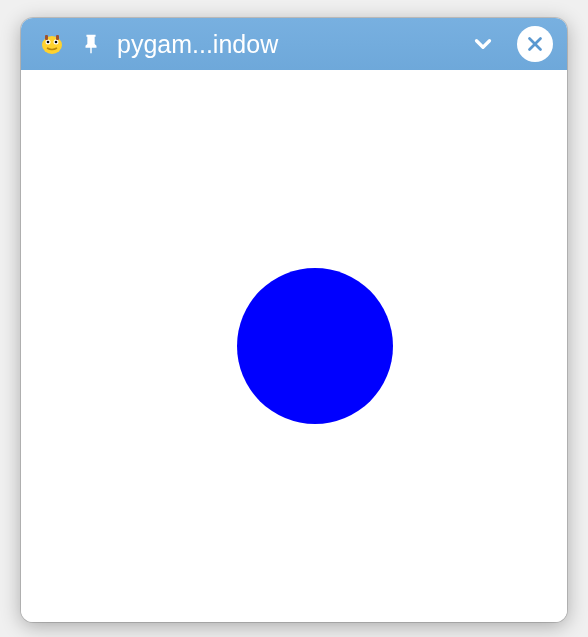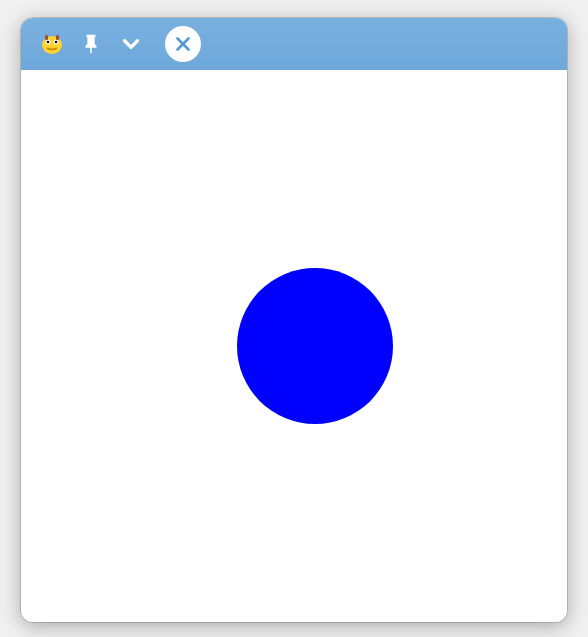--- a/index.html
+++ b/index.html
@@ -110,20 +110,21 @@
         <path d="M 8 17 Q 13 20 18 17" stroke="#b8860b" stroke-width="1.5" fill="none"></path>
         <rect x="6" y="4" width="3" height="5" fill="#a0522d" rx="1"></rect>
         <rect x="17" y="4" width="3" height="5" fill="#a0522d" rx="1"></rect>
       </svg>
     </span>
     <span class="pin-icon">
       <svg width="22" height="22" viewBox="0 0 24 24" fill="#ffffff">
         <path d="M16,12V4H17V2H7V4H8V12L6,14V16H11.2V22H12.8V16H18V14L16,12Z"></path>
       </svg>
     </span>
+    <span class="title-text">pygam...indow</span>
     <span class="chevron-icon">
       <svg width="26" height="26" viewBox="0 0 24 24" fill="none" stroke="#ffffff" stroke-width="3" stroke-linecap="round" stroke-linejoin="round">
         <polyline points="6 9 12 15 18 9"></polyline>
       </svg>
     </span>
     <span class="close-button">
       <svg width="22" height="22" viewBox="0 0 24 24" fill="none" stroke="#5a98d0" stroke-width="3" stroke-linecap="round">
         <line x1="6" y1="6" x2="18" y2="18"></line>
         <line x1="18" y1="6" x2="6" y2="18"></line>
       </svg>

